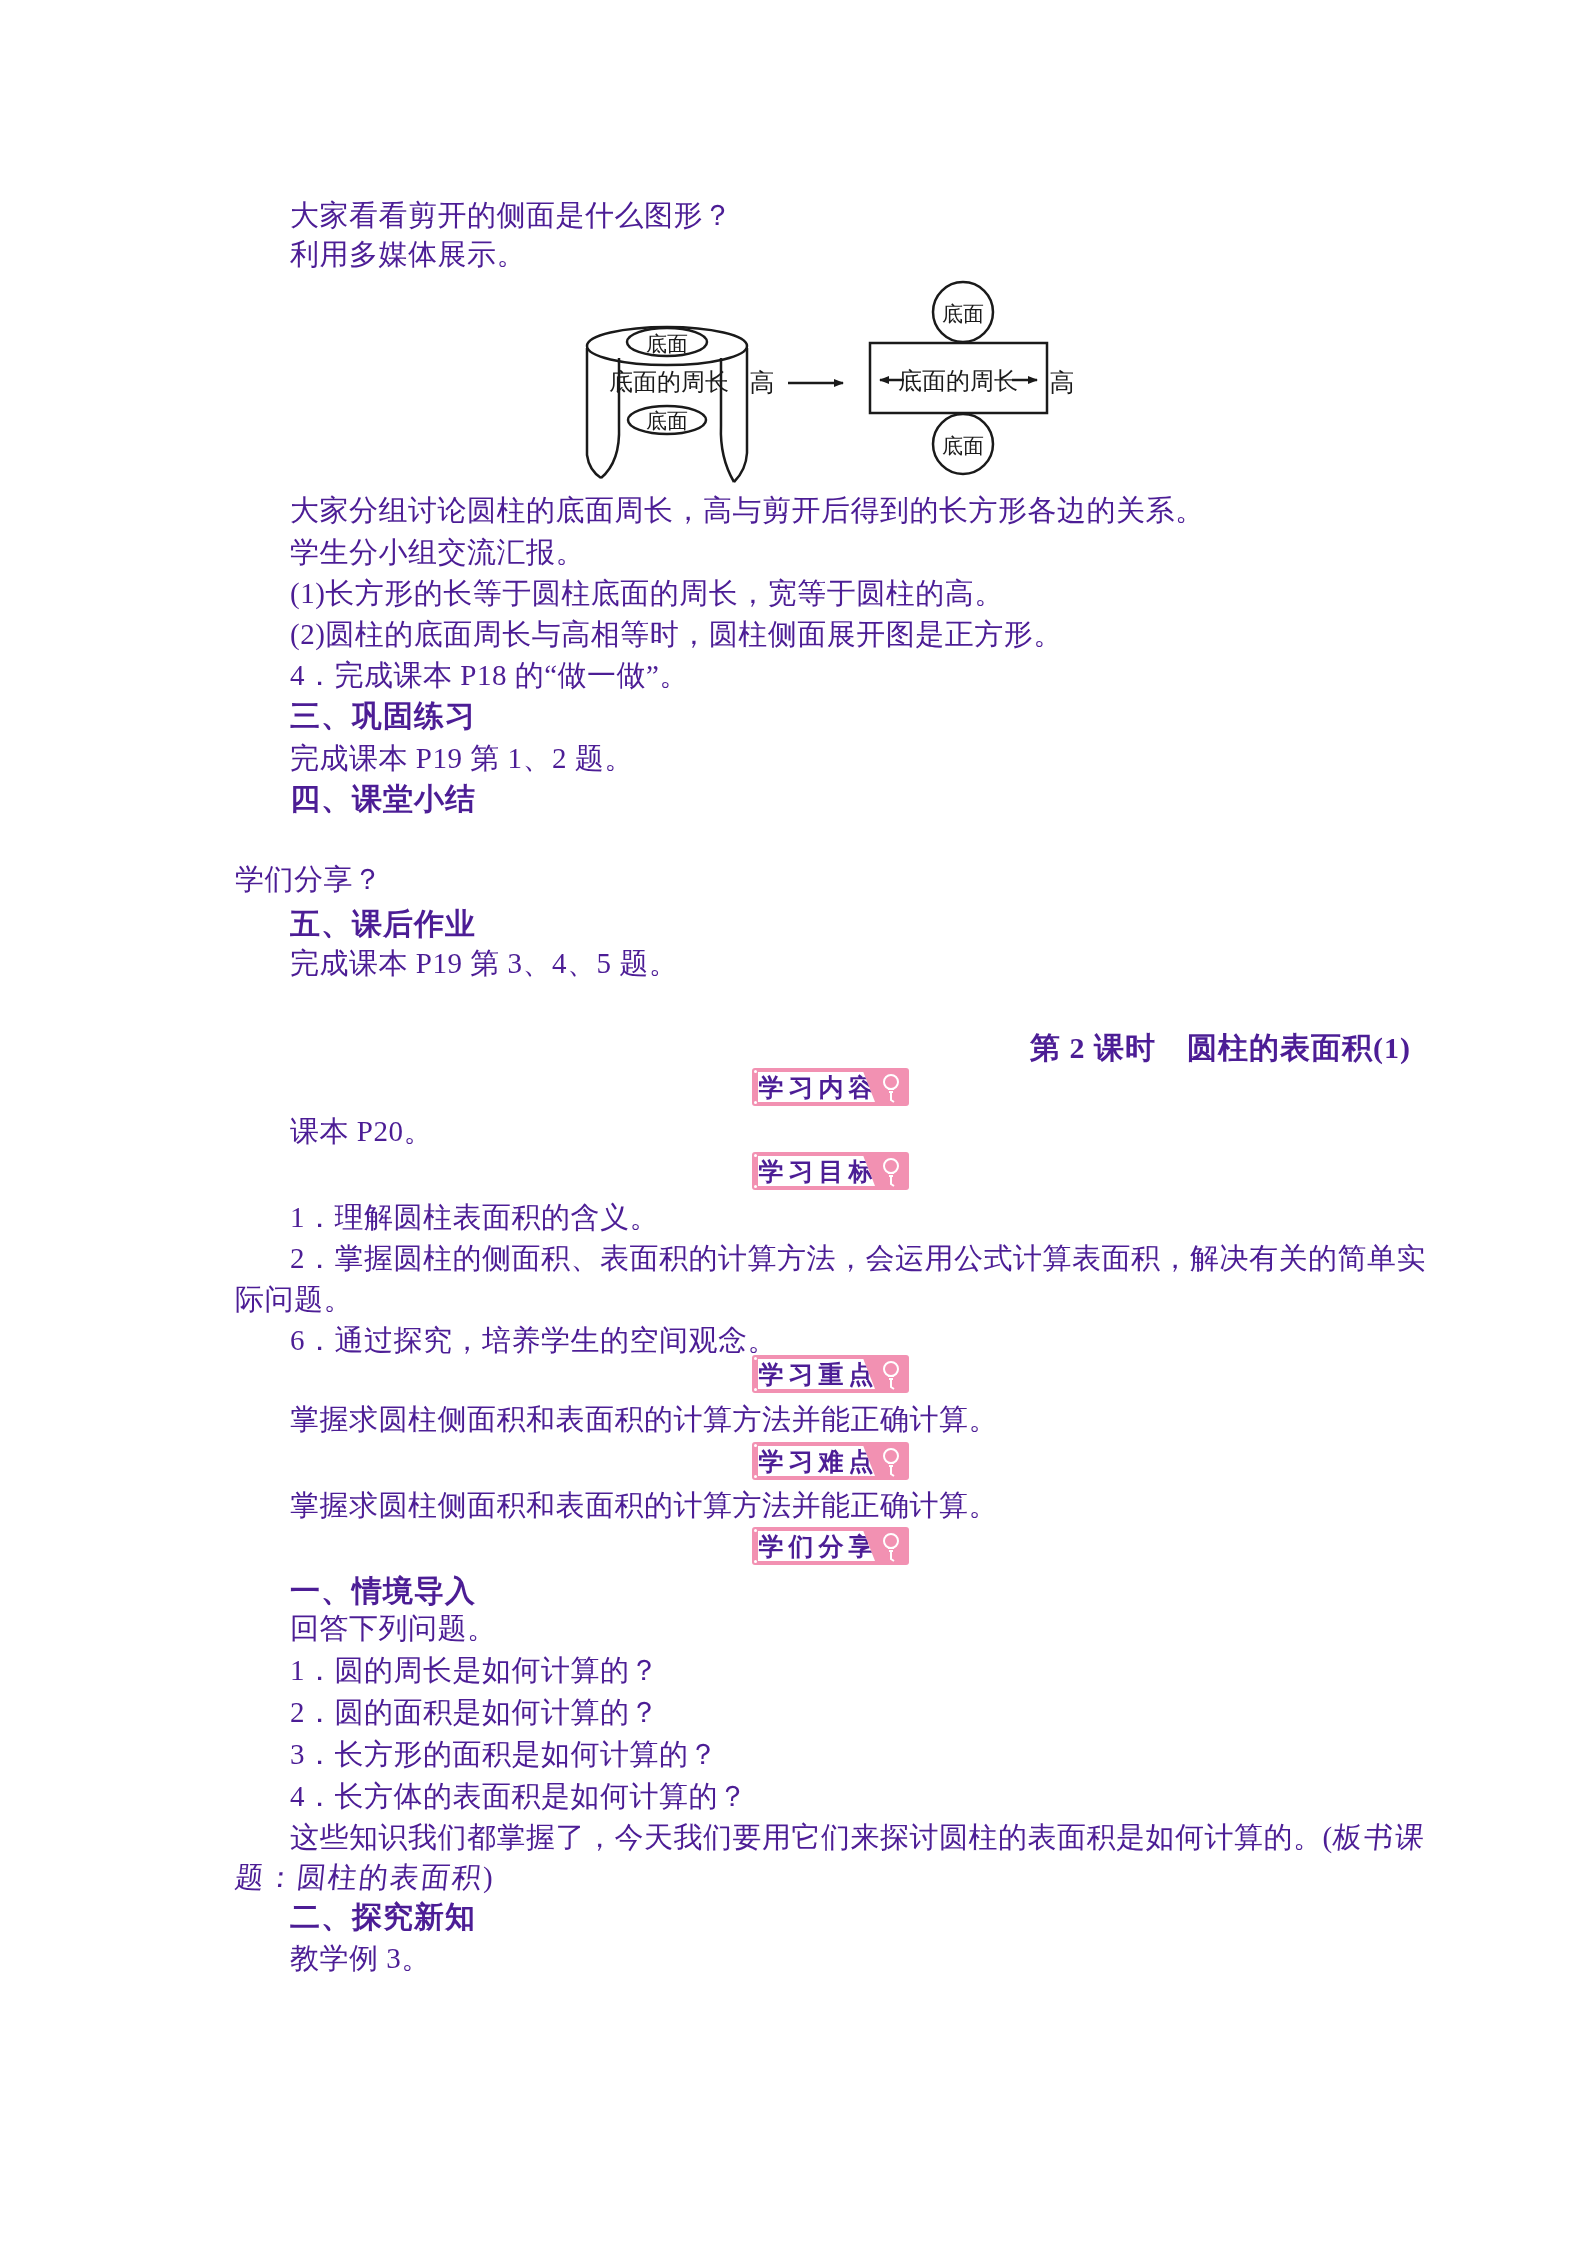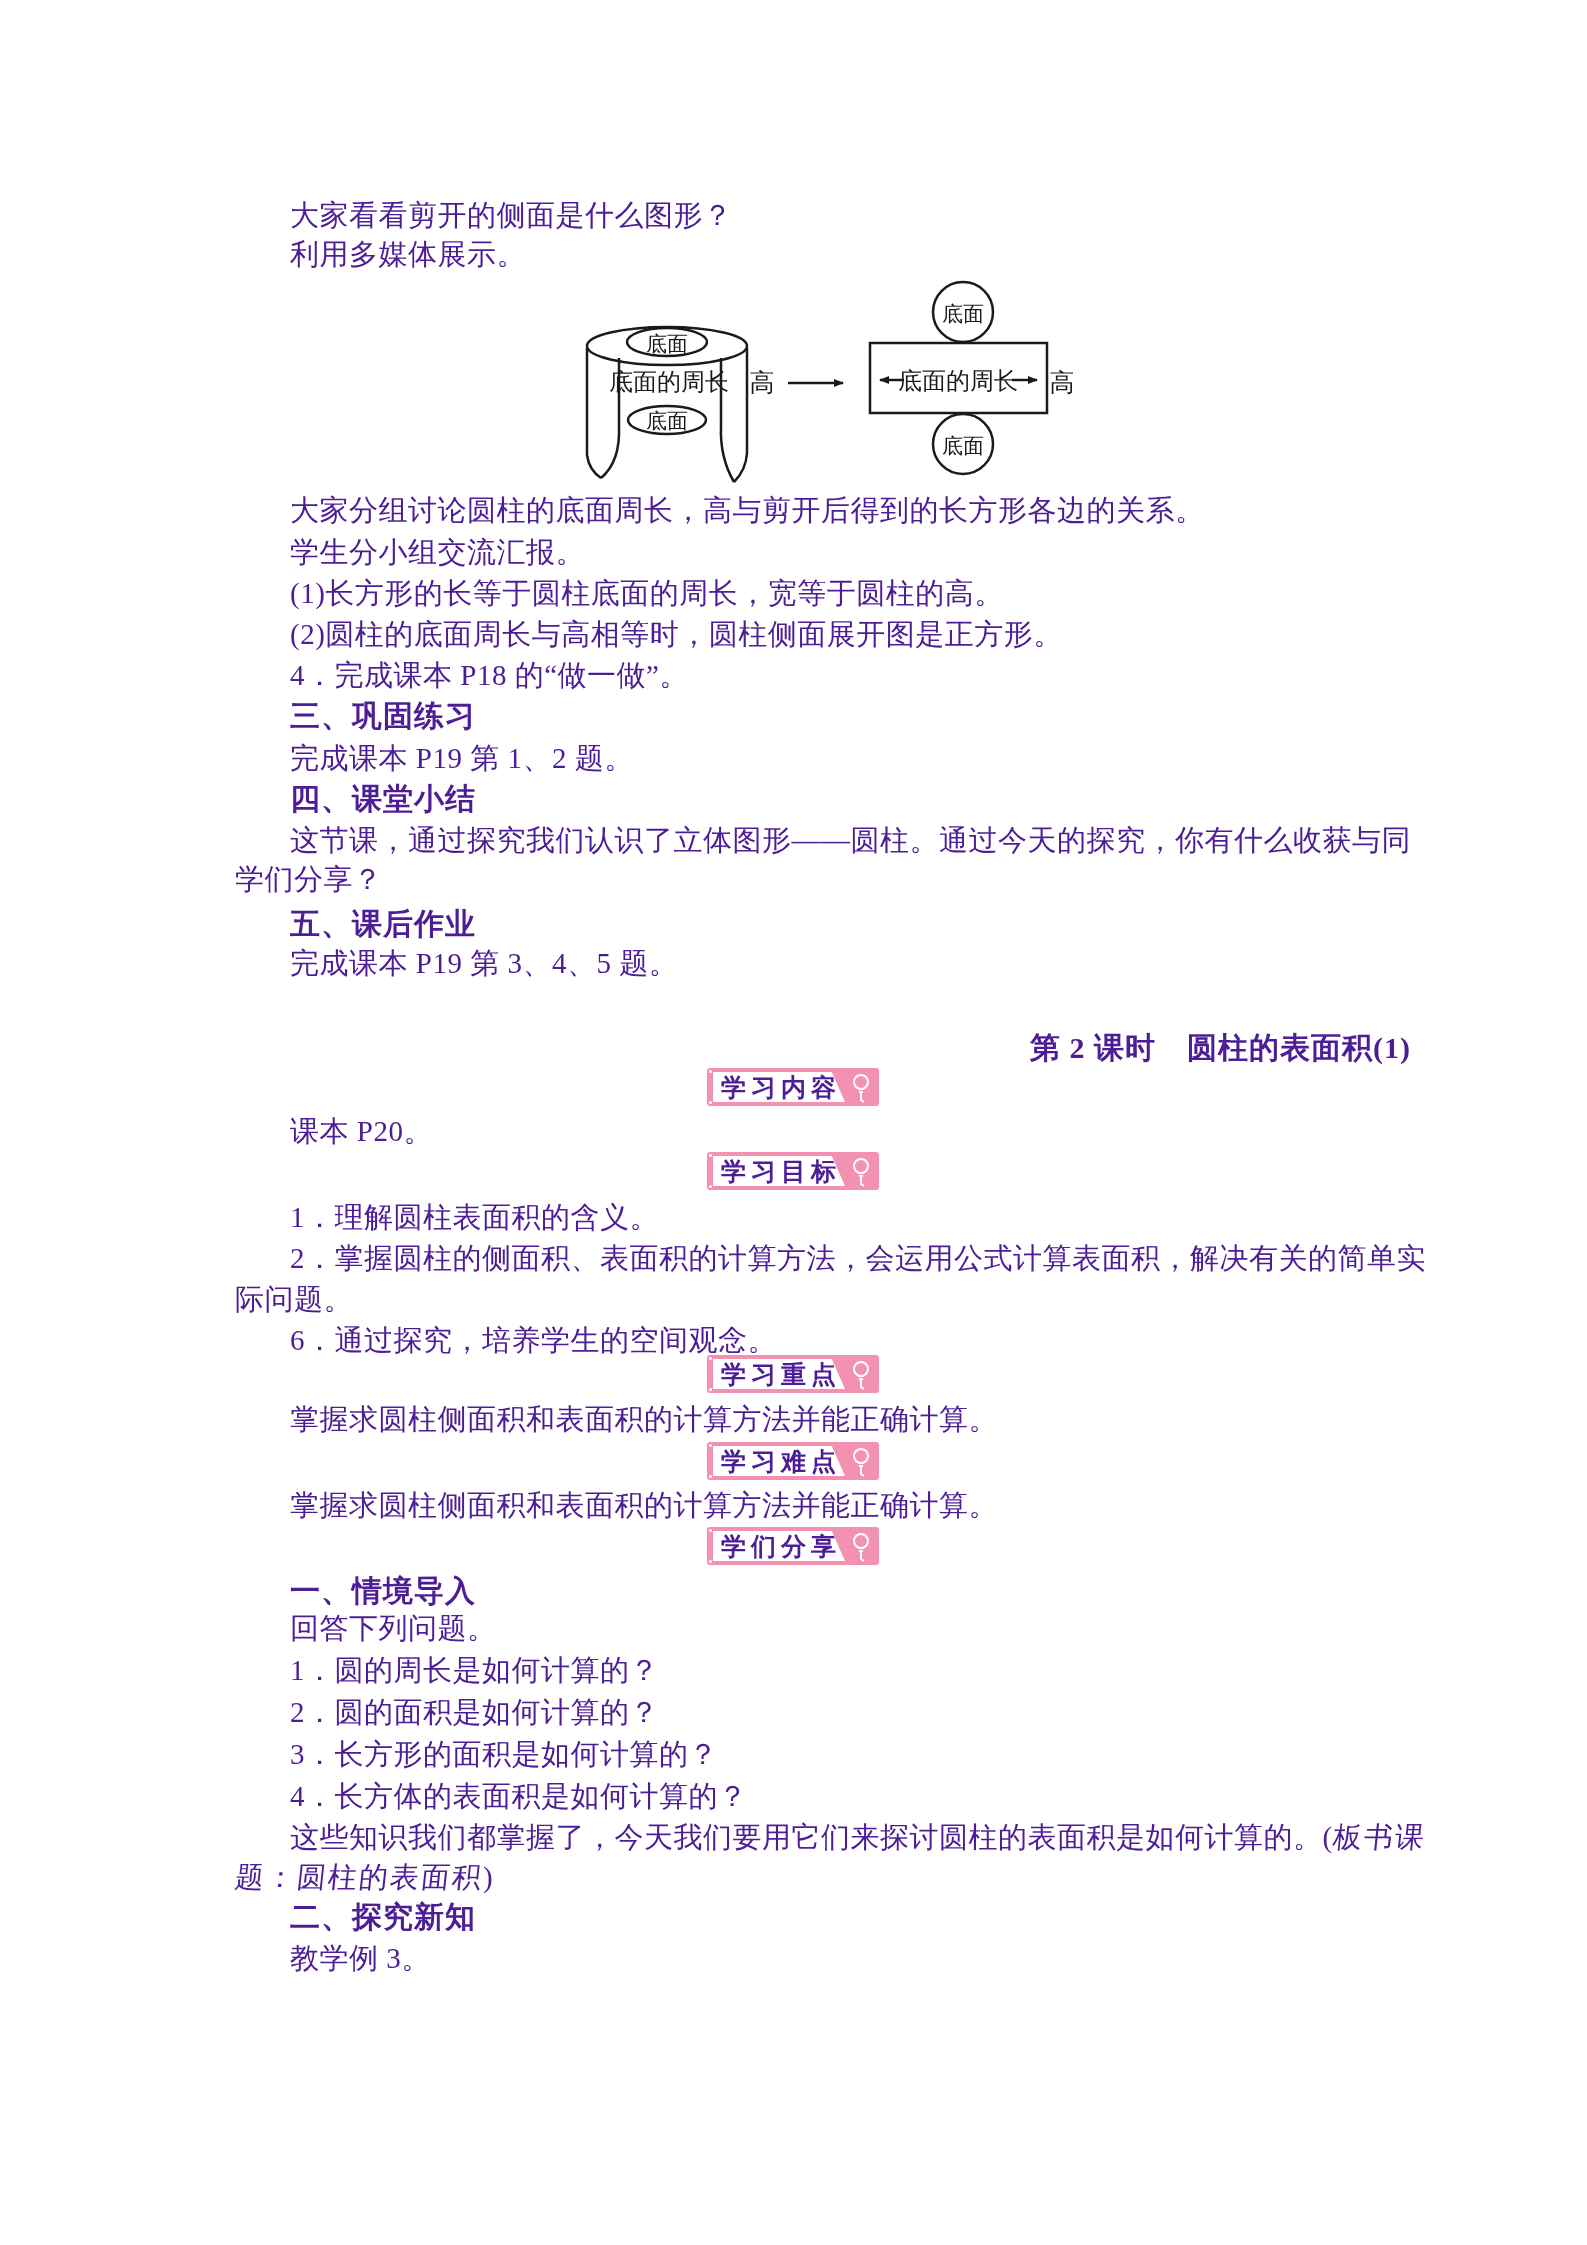--- a/index.html
+++ b/index.html
@@ -35,22 +35,22 @@
     position:absolute;
     left:235px;top:1028px;width:1176px;
     text-align:right;
     font-weight:bold;
     font-size:30px;
     letter-spacing:1px;
     white-space:nowrap;
   }
   .badge{
     position:absolute;
-    left:707px;
-    width:172px;height:38px;
+    left:752px;
+    width:157px;height:38px;
     background:#f291b2;
     border-radius:3px;
   }
   .badge::before,.badge::after{
     content:"";
     position:absolute;left:2px;
     width:3px;height:3px;background:#ffffff;border-radius:50%;
   }
   .badge::before{top:2px;}
   .badge::after{bottom:2px;}
@@ -119,21 +119,20 @@
   </svg>
 
   <div class="ln ind" style="top:495px">大家分组讨论圆柱的底面周长，高与剪开后得到的长方形各边的关系。</div>
   <div class="ln ind" style="top:537px">学生分小组交流汇报。</div>
   <div class="ln ind" style="top:578px">(1)长方形的长等于圆柱底面的周长，宽等于圆柱的高。</div>
   <div class="ln ind" style="top:619px">(2)圆柱的底面周长与高相等时，圆柱侧面展开图是正方形。</div>
   <div class="ln ind" style="top:660px">4．完成课本 P18 的“做一做”。</div>
   <div class="ln ind hd" style="top:701px">三、巩固练习</div>
   <div class="ln ind" style="top:743px">完成课本 P19 第 1、2 题。</div>
   <div class="ln ind hd" style="top:784px">四、课堂小结</div>
-  <div class="ln ind" style="top:825px">这节课，通过探究我们认识了立体图形――圆柱。通过今天的探究，你有什么收获与同</div>
   <div class="ln" style="top:864px">学们分享？</div>
   <div class="ln ind hd" style="top:909px">五、课后作业</div>
   <div class="ln ind" style="top:948px">完成课本 P19 第 3、4、5 题。</div>
 
   <div class="title">第 2 课时　圆柱的表面积(1)</div>
 
   <div class="badge" style="top:1068px">
     <div class="badge-inner">学习内容</div>
     <svg class="bulb" width="28" height="32" viewBox="0 0 28 32">
       <circle cx="14" cy="11" r="7" fill="none" stroke="#ffffff" stroke-width="2"></circle>

